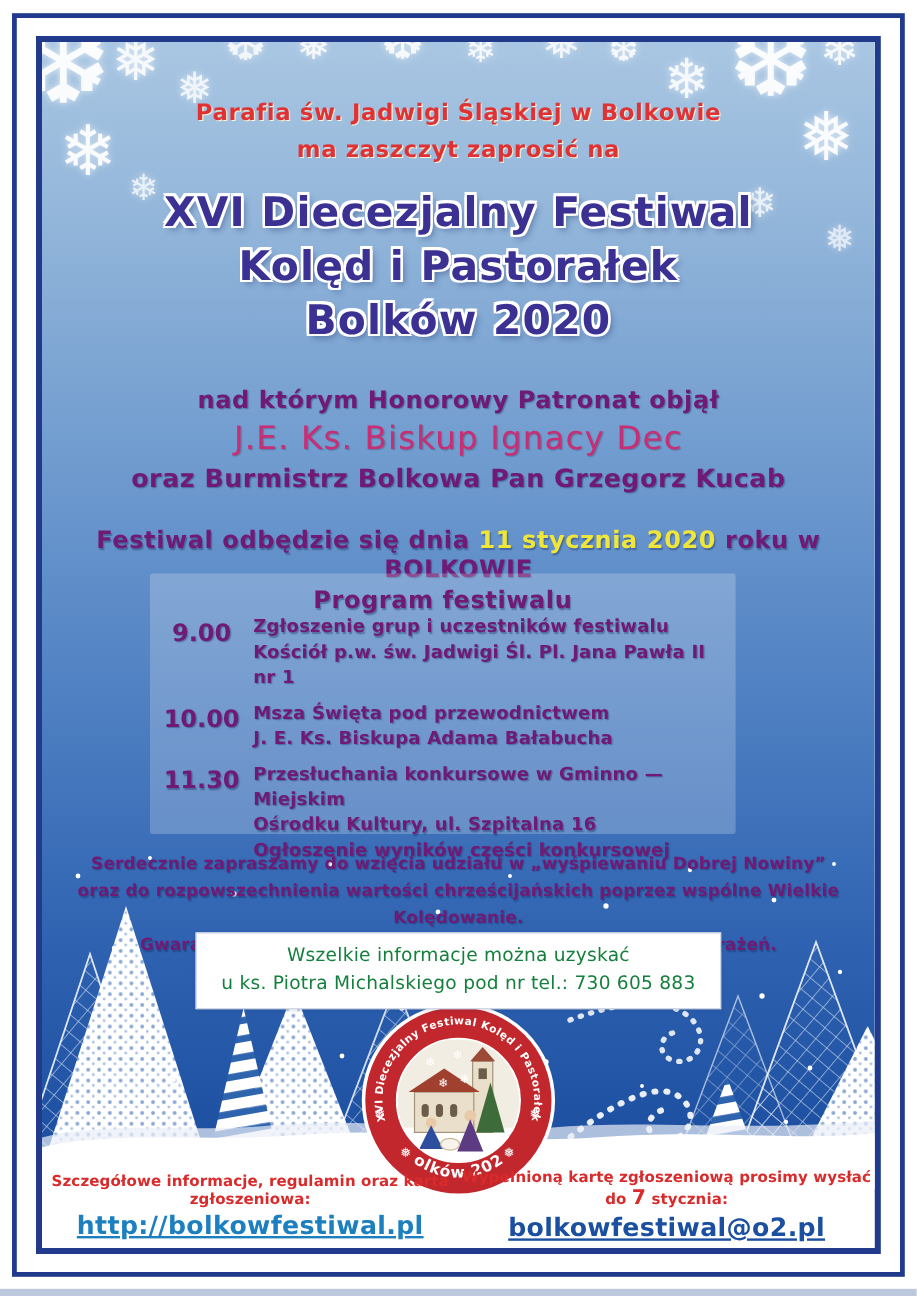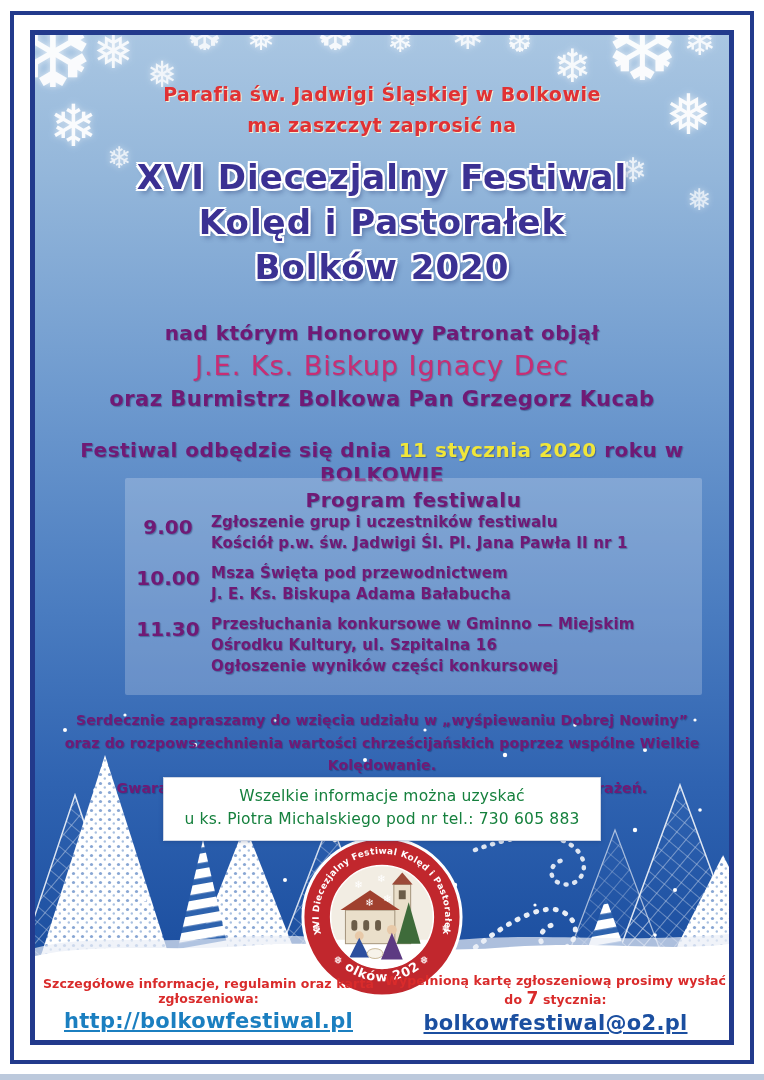--- a/index.html
+++ b/index.html
@@ -36,21 +36,21 @@
   .white-bold{color:#701a75;font-weight:bold;text-shadow:1px 1px 1px rgba(20,40,90,.4);}
   .patron-intro{font-size:20px;letter-spacing:.5px;}
   .patron-bishop{
     color:#c92d74;font-weight:normal;font-size:27px;letter-spacing:1px;margin-top:5px;
     text-shadow:1px 1px 1px rgba(60,20,50,.3);
   }
   .patron-mayor{font-size:21px;letter-spacing:.5px;margin-top:6px;}
   .date-line{font-size:20px;letter-spacing:.5px;}
   .date-yellow{color:#f0e63a;}
   .program-panel{
-    position:absolute;left:90px;top:443px;width:577px;height:217px;
+    position:absolute;left:90px;top:443px;width:488px;height:217px;
     background:rgba(255,255,255,.22);border-radius:2px;
   }
   .program-title{font-size:20px;letter-spacing:.5px;margin-top:10px;}
   .program-rows{}
   .prog-row{display:flex;align-items:flex-start;margin-bottom:9px;}
   .prog-time{width:86px;flex:0 0 86px;text-align:center;font-size:20px;padding-top:3px;}
   .prog-desc{flex:1;text-align:left;font-size:15px;line-height:1.4;letter-spacing:.2px;padding-right:8px;}
   .invite{font-size:14px;line-height:1.62;letter-spacing:.2px;}
   .info-box{
     position:absolute;left:50%;top:742px;transform:translateX(-50%);

